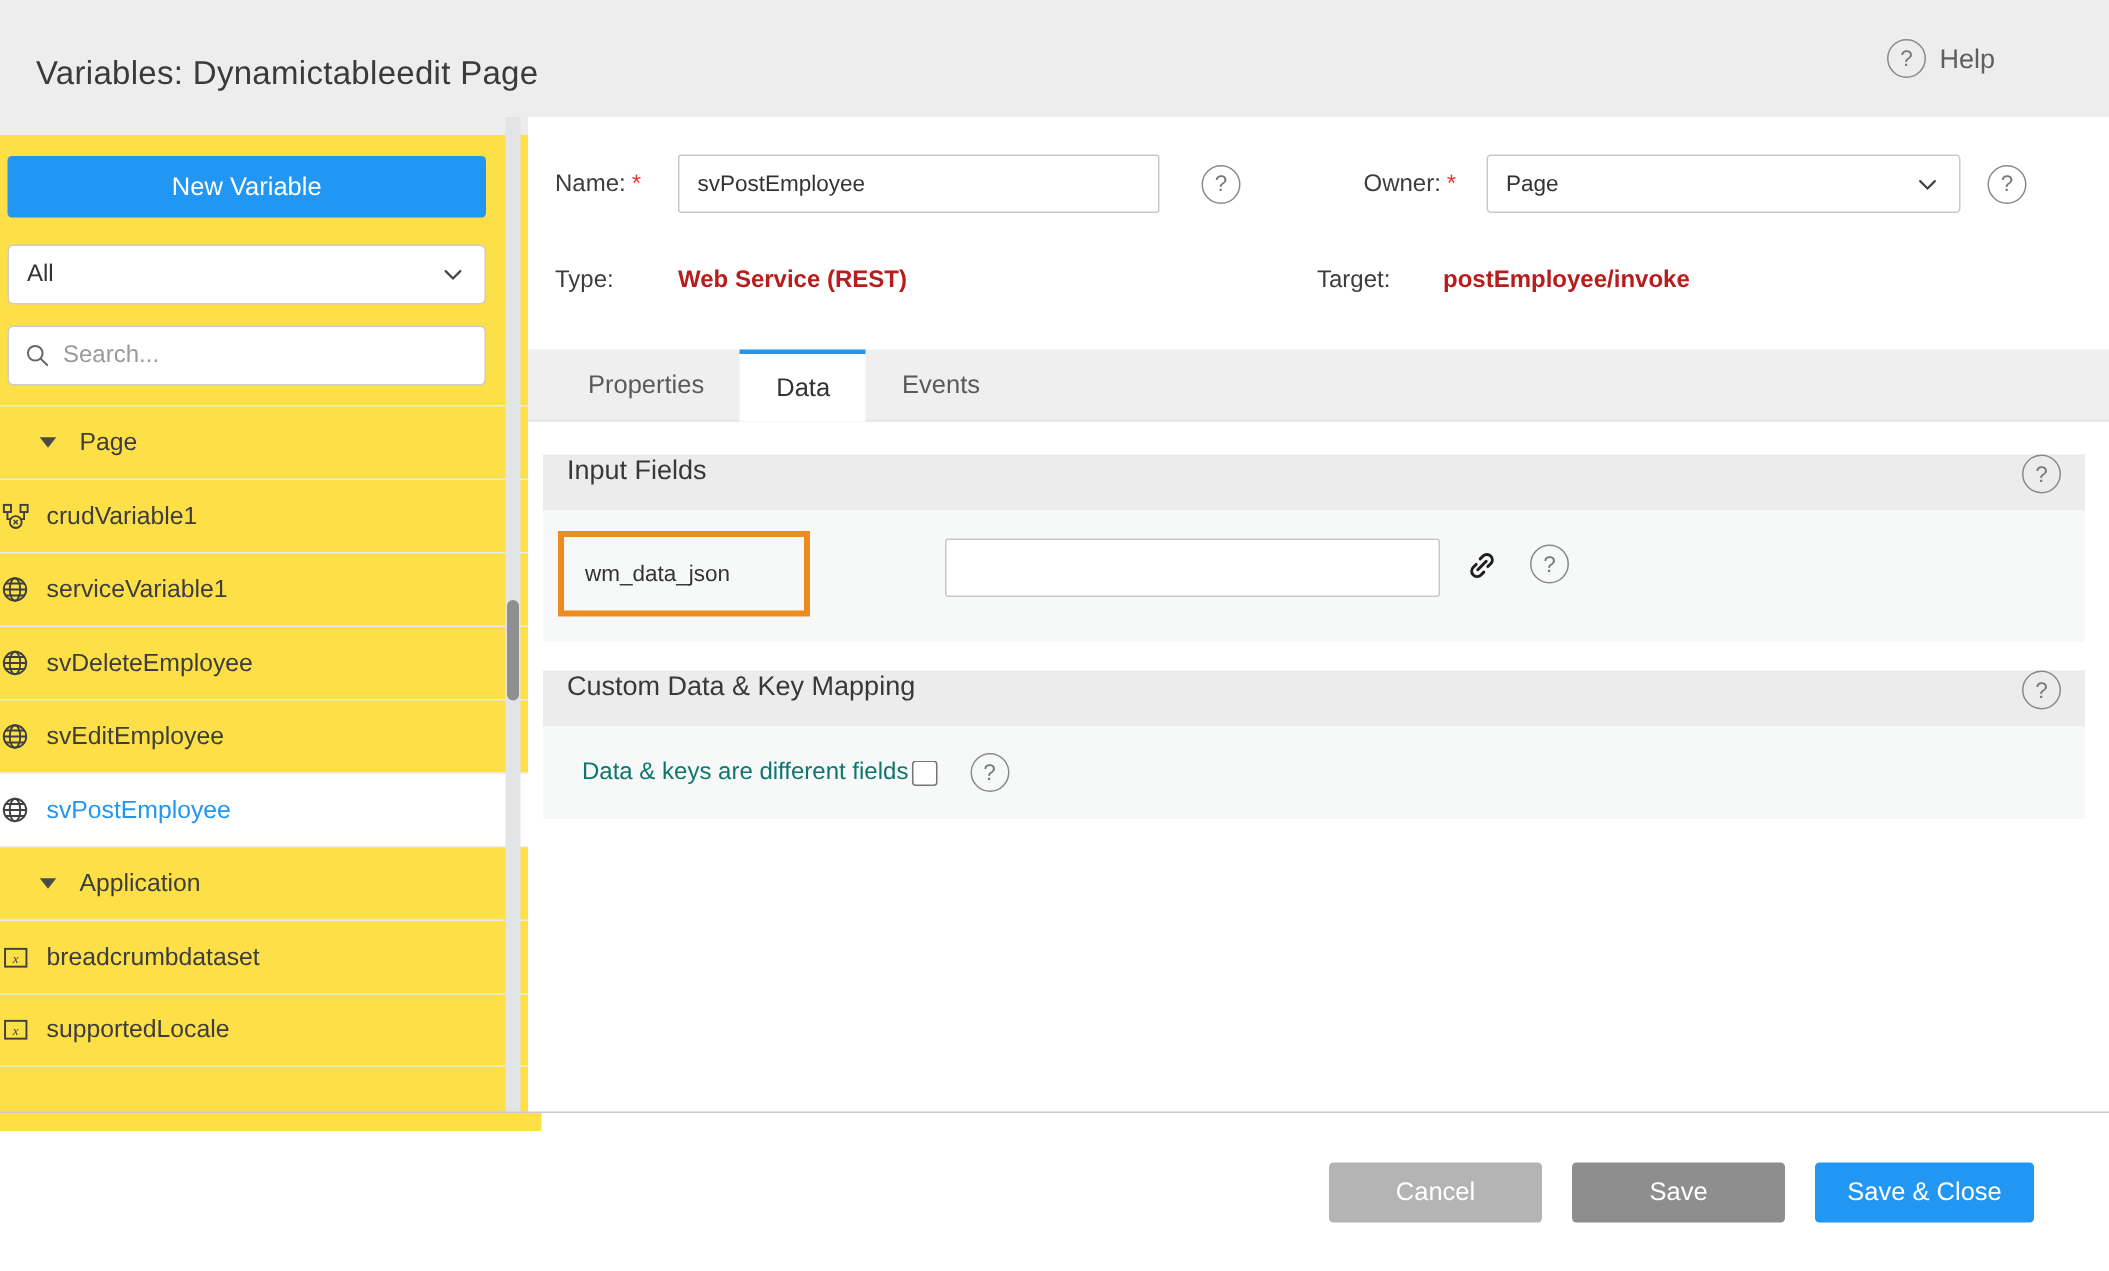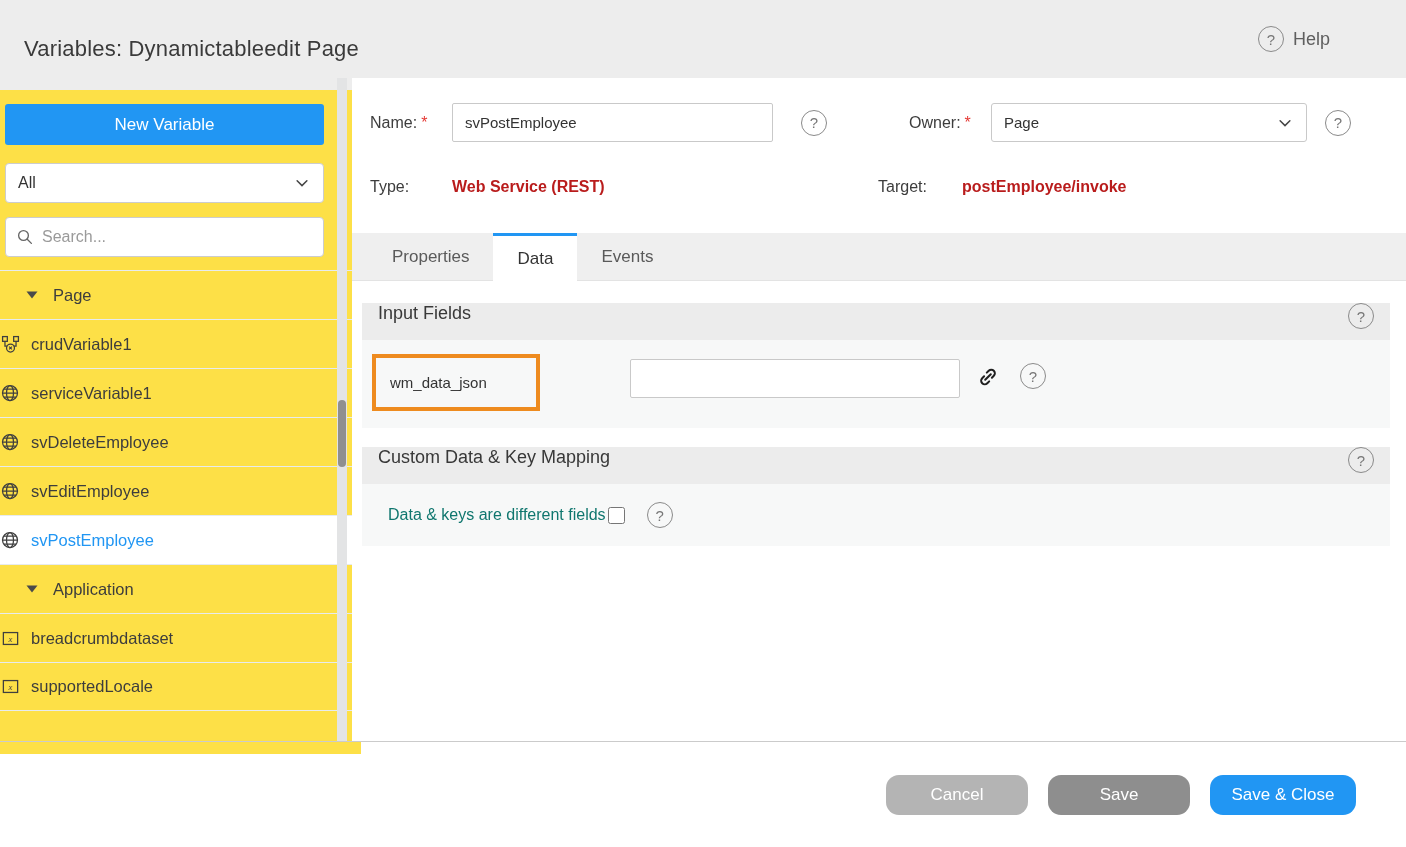--- a/index.html
+++ b/index.html
@@ -71,21 +71,21 @@
   .field-input { position:absolute; left:268px; top:19px; width:330px; }
   .link-btn { position:absolute; left:614px; top:25px; cursor:pointer; display:flex; }
   .p1 .qicon.qf { position:absolute; left:658px; top:23px; cursor:pointer; }
 
   .chk-label { font-size:16px; color:#0f766e; }
   .chk { width:17px; height:17px; margin-left:2px; cursor:pointer; accent-color:#fff; }
   .p2 .qicon.qc { margin-left:22px; cursor:pointer; }
 
   
   .divider { position:absolute; left:0; top:741px; width:1406px; height:1px; background:#cbcbcb; }
-  .footer-btn { position:absolute; top:775px; height:40px; border:none; border-radius:13px; color:#fff; font-size:17px; font-family:inherit; cursor:pointer; }
+  .footer-btn { position:absolute; top:775px; height:40px; border:none; border-radius:3px; color:#fff; font-size:17px; font-family:inherit; cursor:pointer; }
   .btn-cancel { left:886px; width:142px; background:var(--cancel-gray,#b4b4b4); }
   .btn-save { left:1048px; width:142px; background:var(--save-gray,#8e8e8e); }
   .btn-saveclose { left:1210px; width:146px; background:var(--accent,#2196f3); }
 </style>
 </head>
 <body>
 
 <div class="screen">
 
   <div class="hdr">

